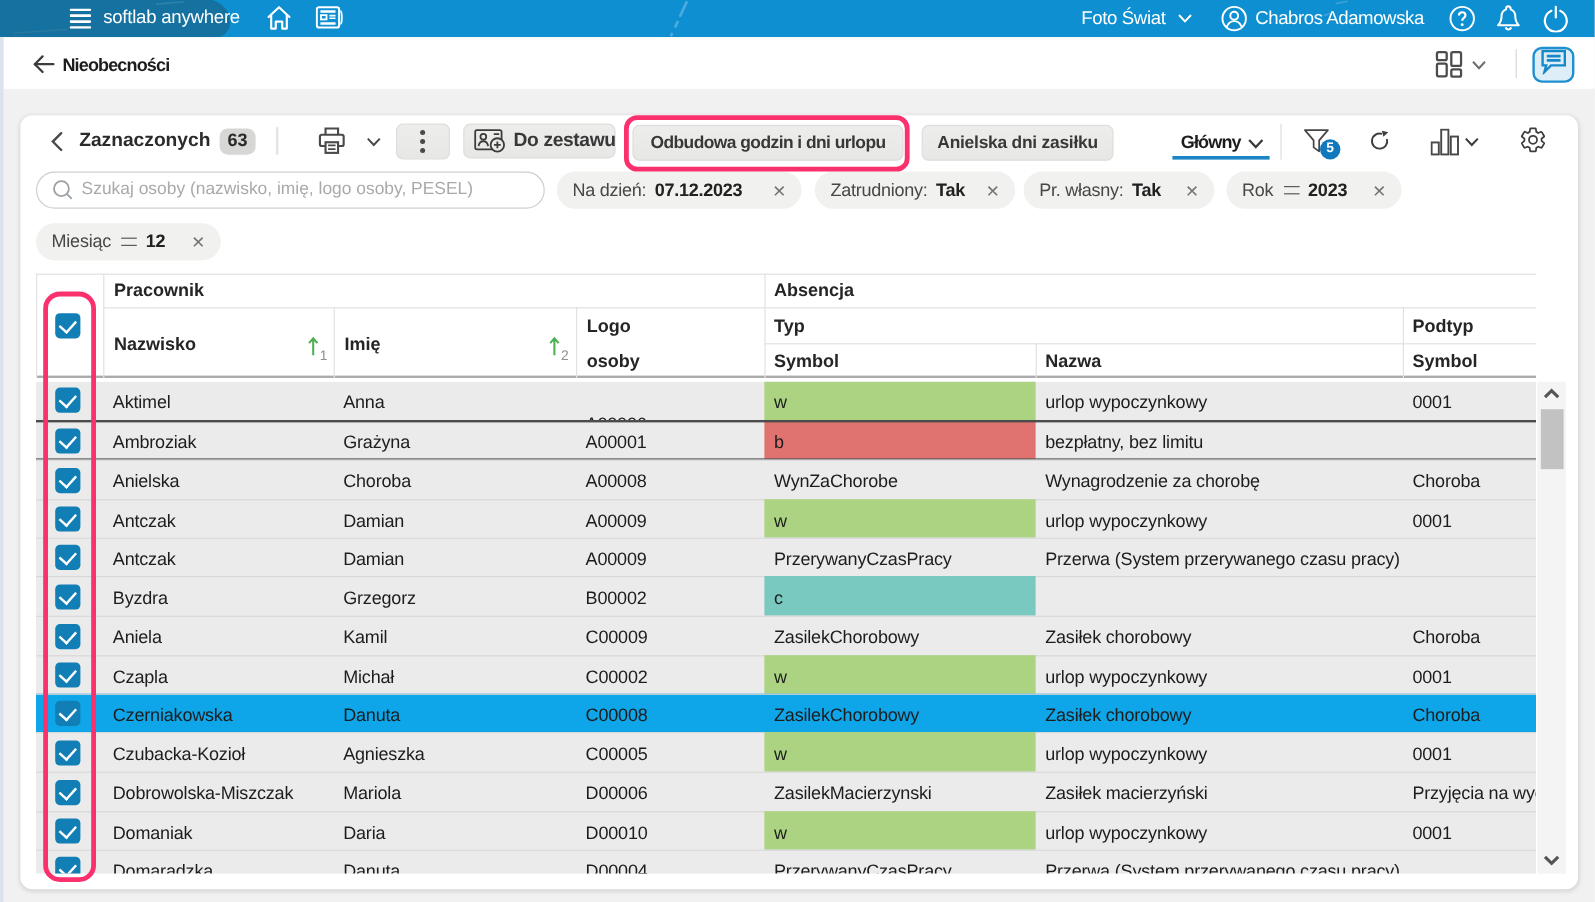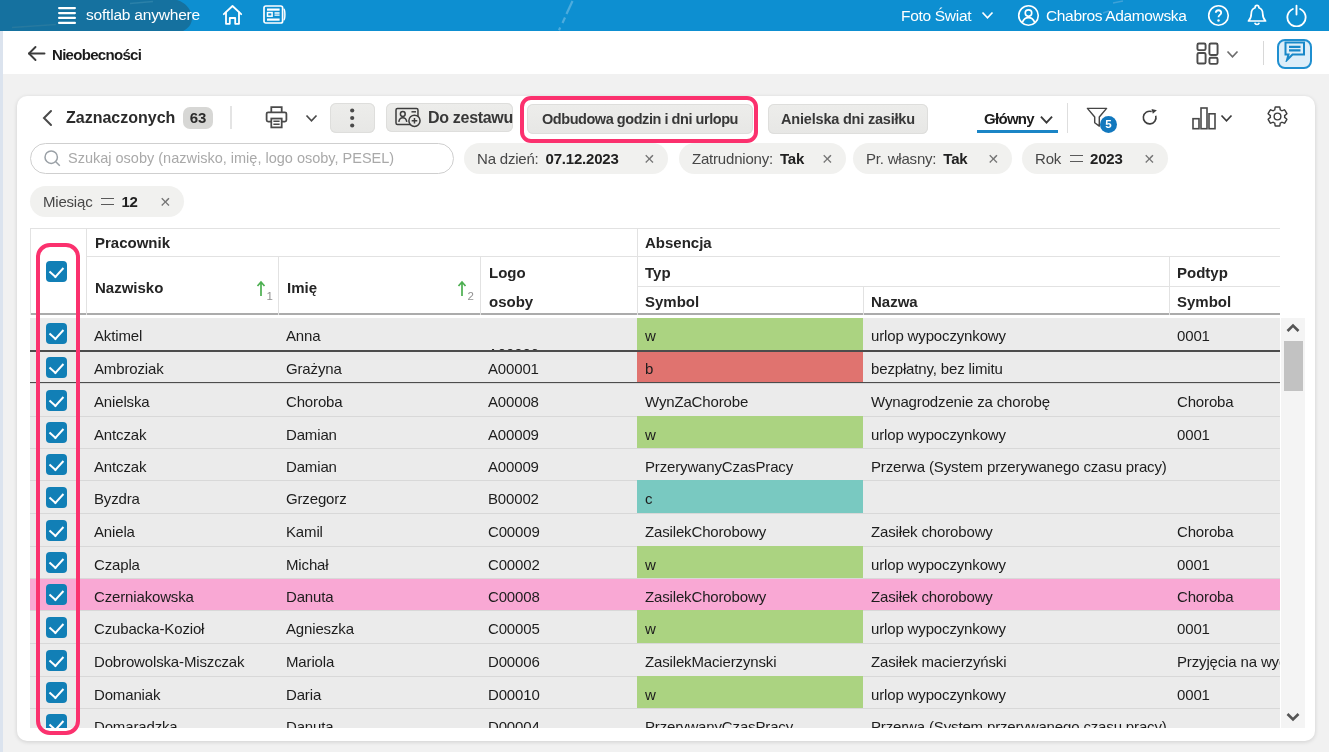--- a/index.html
+++ b/index.html
@@ -277,21 +277,21 @@
     <div style="position:absolute;left:0;top:228px;width:1250px;height:32px;background:#ebebeb;border-top:1px solid #d8d8d8;">
       <div style="position:absolute;left:607px;top:-1px;width:226px;height:33px;background:#abd381"></div>
       <div class="celltext" style="left:64px;top:9px">Czapla</div>
       <div class="celltext" style="left:256px;top:9px">Michał</div>
       <div class="celltext" style="left:458px;top:9px">C00002</div>
       <div class="celltext" style="left:615px;top:9px">w</div>
       <div class="celltext" style="left:841px;top:9px">urlop wypoczynkowy</div>
       <div class="celltext" style="left:1147px;top:9px">0001</div>
       <div style="position:absolute;left:16px;top:5px" class="cb"></div>
     </div>
-    <div style="position:absolute;left:0;top:260px;width:1250px;height:32px;background:#f9a8d4;border-top:1px solid #d8d8d8;">
+    <div style="position:absolute;left:0;top:260px;width:1250px;height:32px;background:#0ea5e9;border-top:1px solid #d8d8d8;">
       <div class="celltext" style="left:64px;top:9px">Czerniakowska</div>
       <div class="celltext" style="left:256px;top:9px">Danuta</div>
       <div class="celltext" style="left:458px;top:9px">C00008</div>
       <div class="celltext" style="left:615px;top:9px">ZasilekChorobowy</div>
       <div class="celltext" style="left:841px;top:9px">Zasiłek chorobowy</div>
       <div class="celltext" style="left:1147px;top:9px">Choroba</div>
       <div style="position:absolute;left:16px;top:5px" class="cb"></div>
     </div>
     <div style="position:absolute;left:0;top:292px;width:1250px;height:33px;background:#ebebeb;border-top:1px solid #d8d8d8;">
       <div style="position:absolute;left:607px;top:-1px;width:226px;height:34px;background:#abd381"></div>

